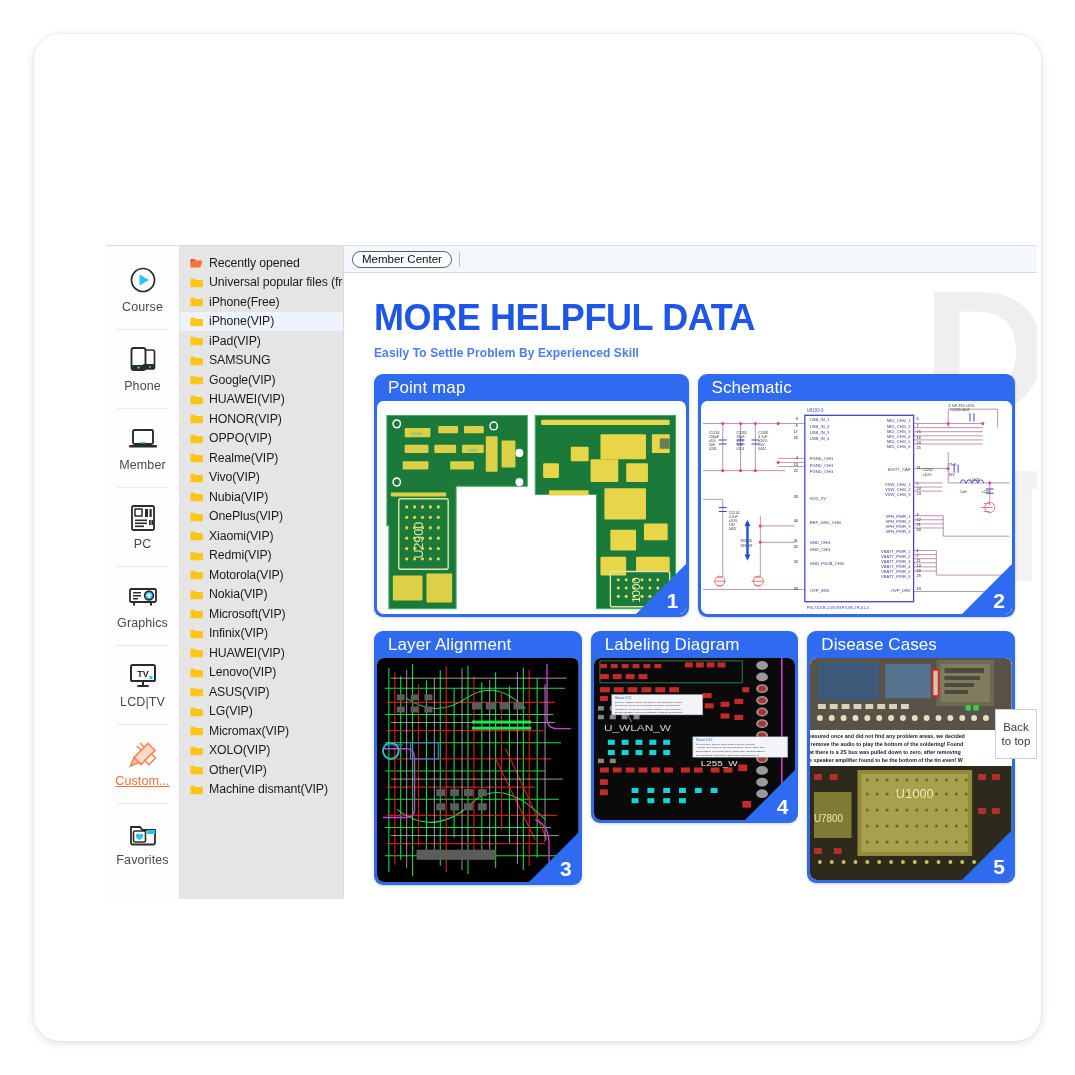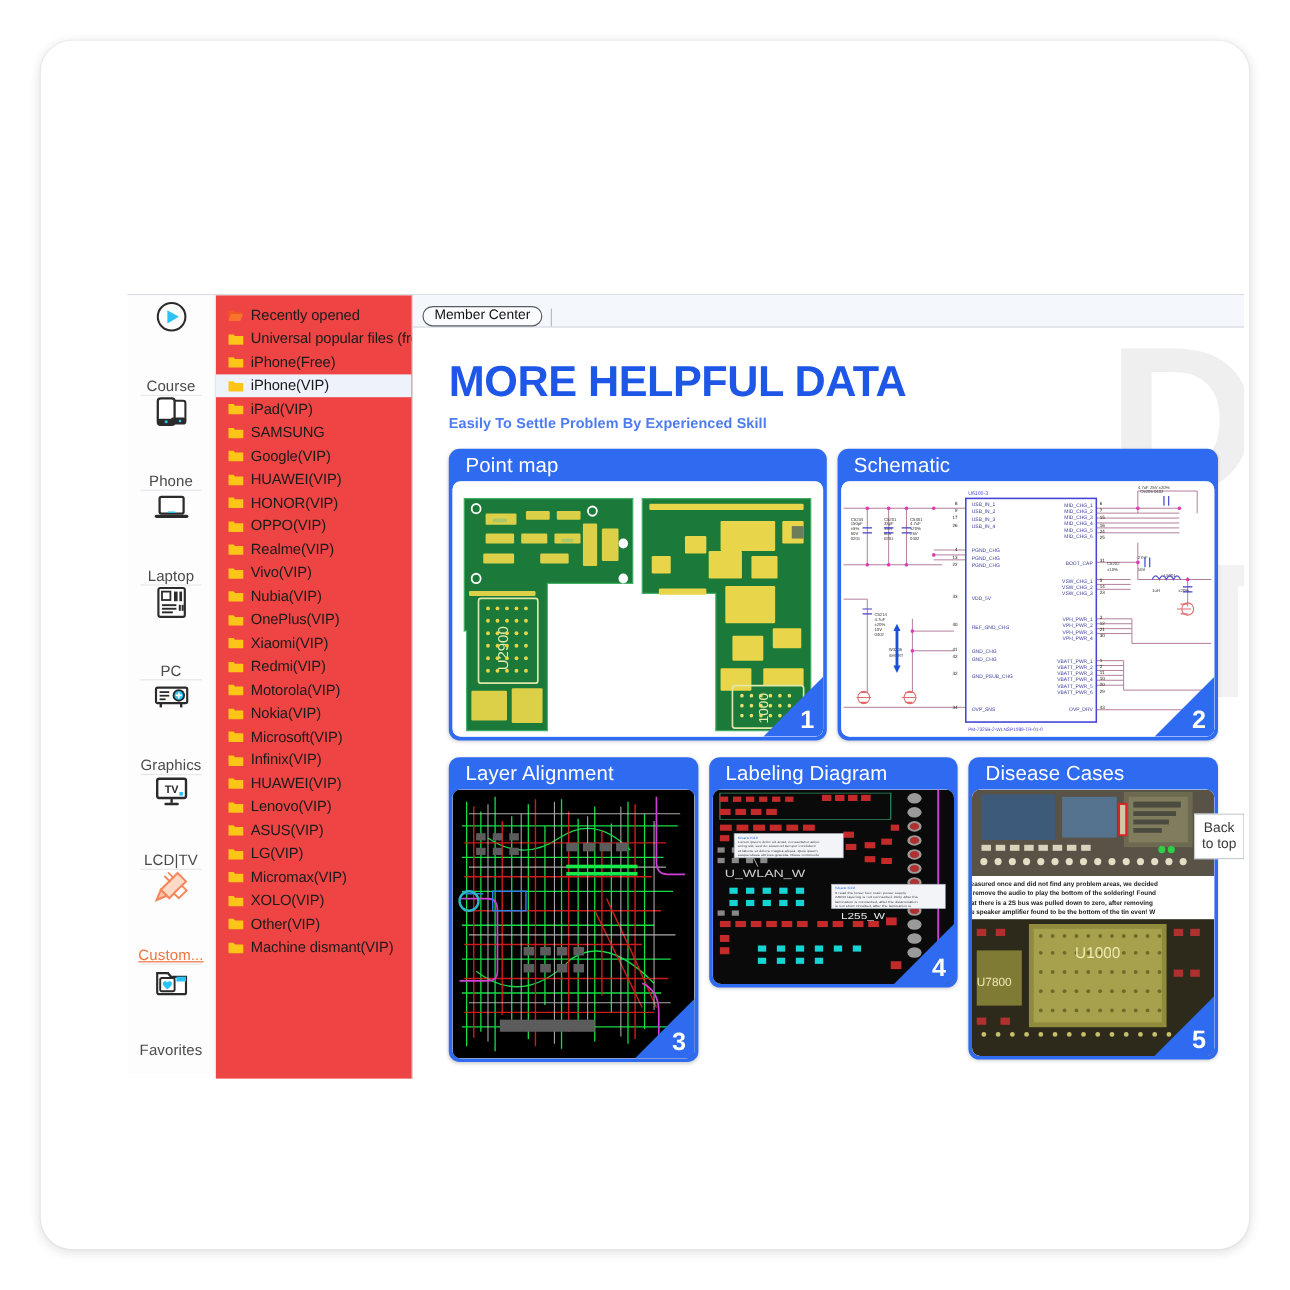--- a/index.html
+++ b/index.html
@@ -35,42 +35,42 @@
   #icon-rail {
     width: 74px;
     flex: 0 0 74px;
     background: #fdfdfd;
     border-right: 1px solid #e2e5e9;
     padding-top: 4px;
   }
   .rail-item {
     height: 79px;
     display: flex; flex-direction: column;
-    align-items: center; justify-content: space-between;
+    align-items: center; justify-content: center;
     gap: 4px;
     position: relative;
     cursor: pointer;
   }
   .rail-item + .rail-item::before {
     content: "";
     position: absolute; top: 0; left: 11px; right: 11px;
     height: 1px; background: #e6e8ec;
   }
   .rail-label {
     font-size: 12.5px; color: #4a4a4a; letter-spacing: .1px;
     white-space: nowrap;
   }
   .rail-item.active .rail-label { color: #f1743c; text-decoration: underline; }
   .rail-ico { width: 34px; height: 30px; display:block; }
 
   
   #folder-tree {
     width: 164px;
     flex: 0 0 164px;
-    background: #ef4444;
+    background: #e5e5e5;
     border-right: 1px solid #d7dbe0;
     padding-top: 7px;
     overflow: hidden;
   }
   .folder-row {
     height: 19.5px;
     display: flex; align-items: center; gap: 6px;
     padding-left: 10px;
     cursor: pointer;
     white-space: nowrap;
@@ -85,21 +85,21 @@
   #content-pane {
     flex: 1 1 auto;
     position: relative;
     background: #ffffff;
     overflow: hidden;
   }
   #tabbar {
     height: 27px;
     background: #f4f7fb;
     border-bottom: 1px solid #d6dae0;
-    display: flex; align-items: flex-end;
+    display: flex; align-items: center;
     padding-left: 8px;
     position: relative; z-index: 6;
   }
   #tab-member {
     border: 1px solid #585d63;
     border-radius: 9px;
     padding: 1px 9px 2px;
     font-size: 11.5px;
     color: #111;
     background: #fbfcfd;
@@ -175,22 +175,22 @@
 
   .card-a { width: 318px; height: 243px; }
   .card-b { width: 321px; height: 243px; }
   .card-c { width: 208px; height: 254px; }
   .card-d { width: 208px; height: 192px; }
   .card-e { width: 208px; height: 252px; }
 
   
   #back-to-top {
     position: absolute;
-    right: 0px; top: 432px;
-    width: 42px; height: 38px;
+    right: 0px; top: 463px;
+    width: 42px; height: 50px;
     background: #fff;
     border: 1px solid #c9ced6;
     display: flex; flex-direction: column;
     align-items: center; justify-content: center;
     font-size: 11.5px; color: #3a3a3a; line-height: 1.25;
     z-index: 30; cursor: pointer;
   }
 
   
   .art { position: absolute; inset: 0; }
@@ -224,21 +224,21 @@
         </svg>
         <span class="rail-label">Phone</span>
       </div>
 
       <div class="rail-item">
         <svg class="rail-ico" viewBox="0 0 34 30">
           <rect x="7" y="6" width="20" height="14" rx="1.5" fill="#fff" stroke="#2b2b2b" stroke-width="1.9"></rect>
           <rect x="3" y="21" width="28" height="2.6" rx="1.3" fill="#2b2b2b"></rect>
           <rect x="14" y="18.2" width="6" height="1.2" fill="#2bc2f5"></rect>
         </svg>
-        <span class="rail-label">Laptop</span>
+        <span class="rail-label">Member</span>
       </div>
 
       <div class="rail-item">
         <svg class="rail-ico" viewBox="0 0 34 30">
           <rect x="6" y="3" width="22" height="24" rx="1.5" fill="#fff" stroke="#2b2b2b" stroke-width="1.8"></rect>
           <rect x="9" y="6" width="7" height="7" fill="none" stroke="#2b2b2b" stroke-width="1.5"></rect>
           <rect x="19" y="6" width="3" height="8" fill="#2b2b2b"></rect>
           <rect x="23.5" y="6" width="2.2" height="8" fill="#2b2b2b"></rect>
           <rect x="9" y="16.5" width="12" height="1.6" fill="#2b2b2b"></rect>
           <rect x="9" y="19.5" width="12" height="1.6" fill="#2b2b2b"></rect>

